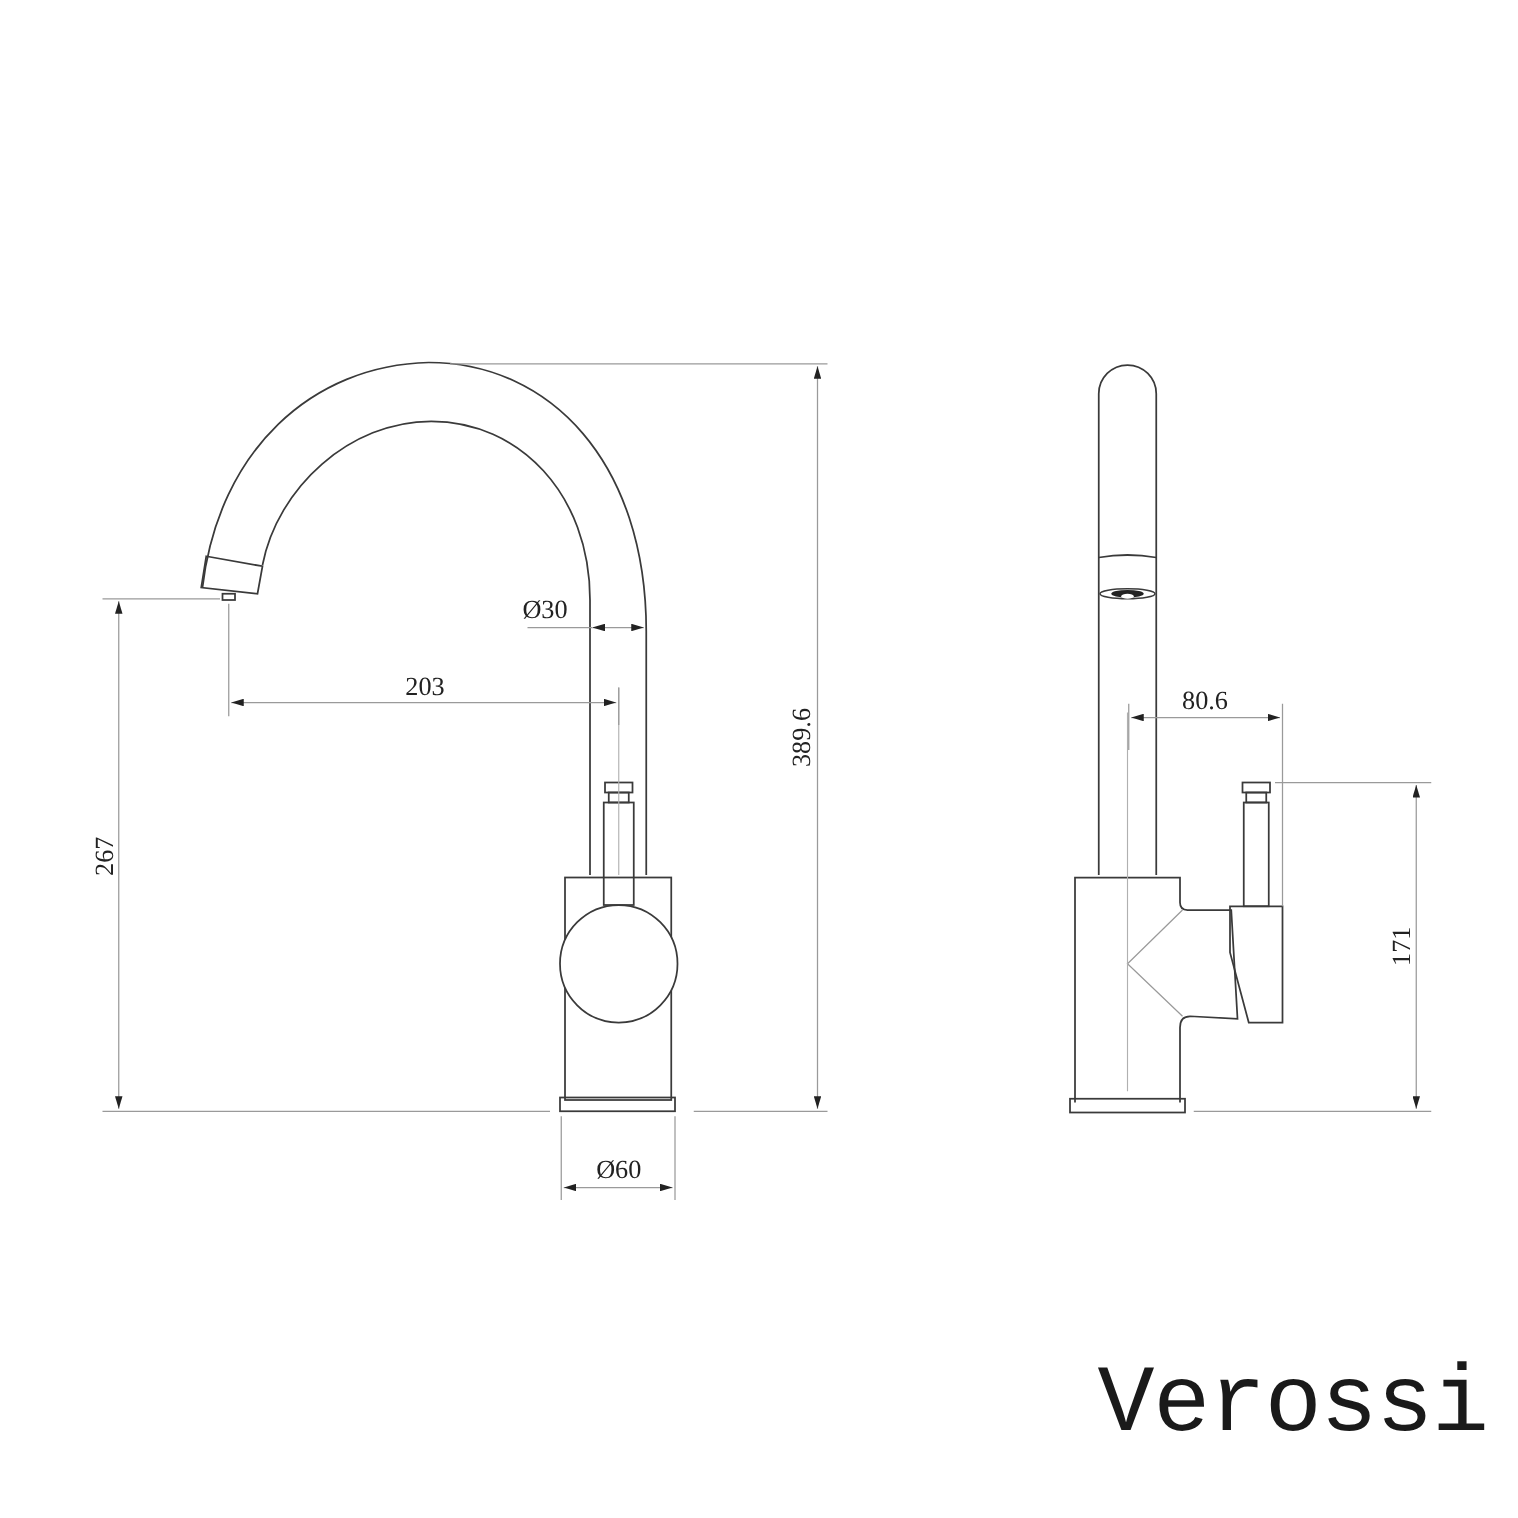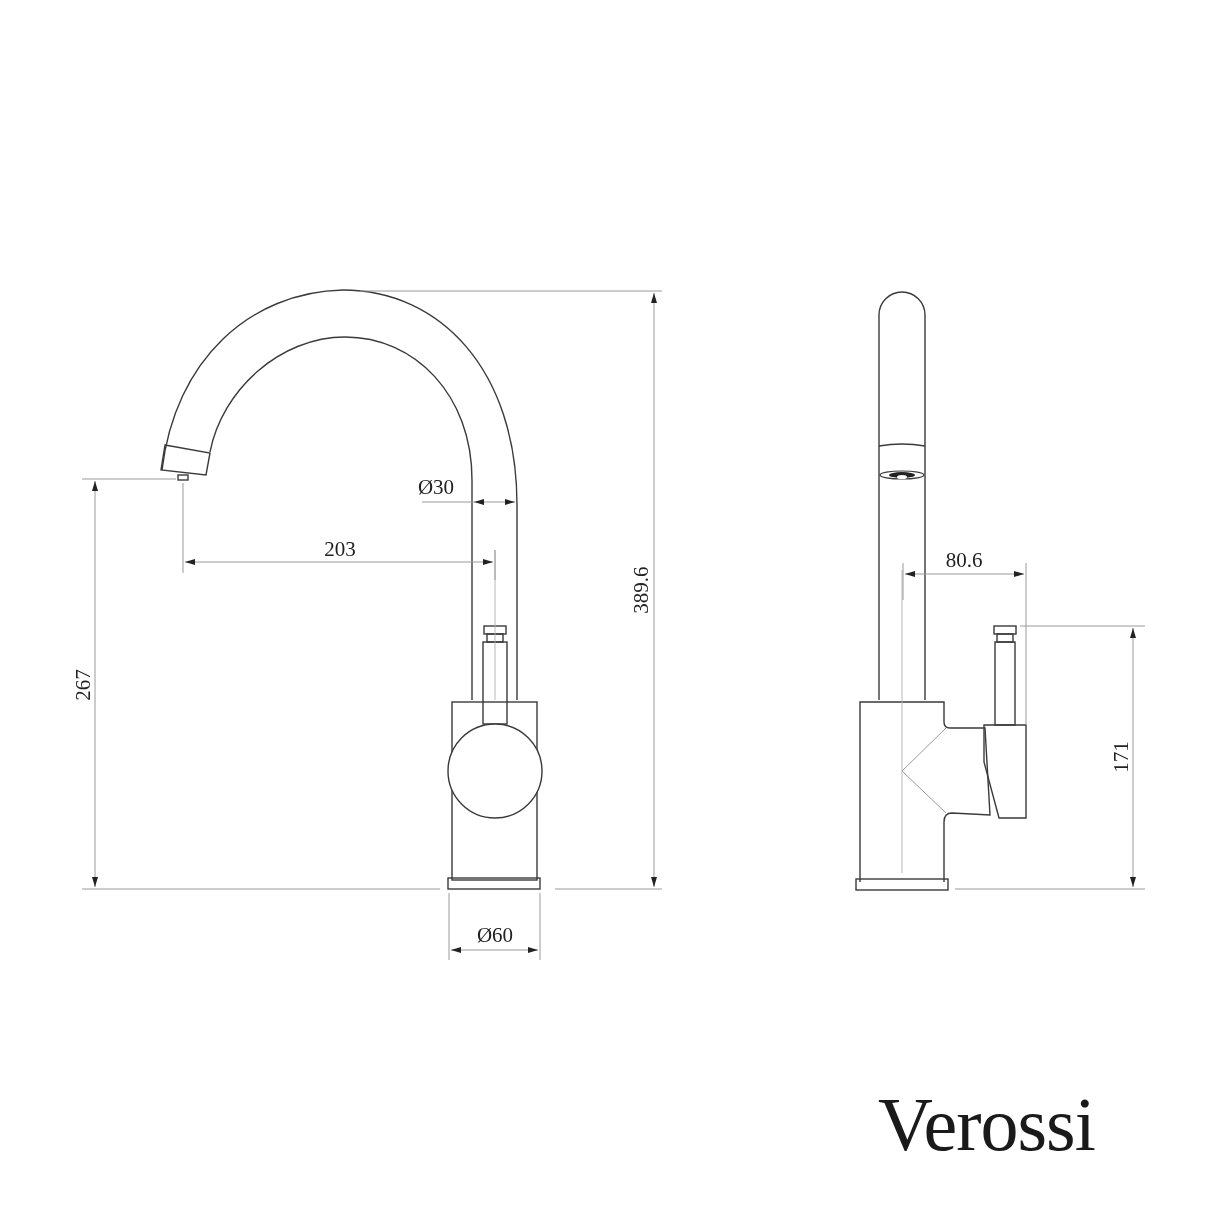--- a/index.html
+++ b/index.html
@@ -2,21 +2,21 @@
 <html><head>
   <meta charset="utf-8">
   <style>
     html, body { margin: 0; padding: 0; background: #ffffff; }
     body { width: 1214px; height: 1214px; position: relative; overflow: hidden; }
     #drawing { position: absolute; left: 0; top: 0; }
     .part { fill: none; stroke: #3a3a3a; stroke-width: 1.4; }
     .thin { fill: none; stroke: #9a9a9a; stroke-width: 1; }
     .center { fill: none; stroke: #b0b0b0; stroke-width: 0.9; }
     .dimtxt { font-family: "Liberation Serif", "DejaVu Serif", serif; font-size: 21px; fill: #222; }
-    .brand { position: absolute; left: 878px; top: 1086px; font-family: Liberation Serif, serif; font-size: 76px; color: #1a1a1a; letter-spacing: -1px; line-height: 1; }
+    .brand { position: absolute; left: 878px; top: 1086px; font-family: Liberation Mono, monospace; font-size: 76px; color: #1a1a1a; letter-spacing: -1px; line-height: 1; }
   </style>
 </head>
 <body>
 
 <svg id="drawing" width="1214" height="1214" viewBox="0 0 1214 1214" xmlns="http://www.w3.org/2000/svg">
   <defs>
     <marker id="arr" viewBox="0 0 10 6" refX="10" refY="3" markerWidth="10" markerHeight="6" orient="auto-start-reverse">
       <path d="M0,0 L10,3 L0,6 Z" fill="#222"></path>
     </marker>
   </defs>

